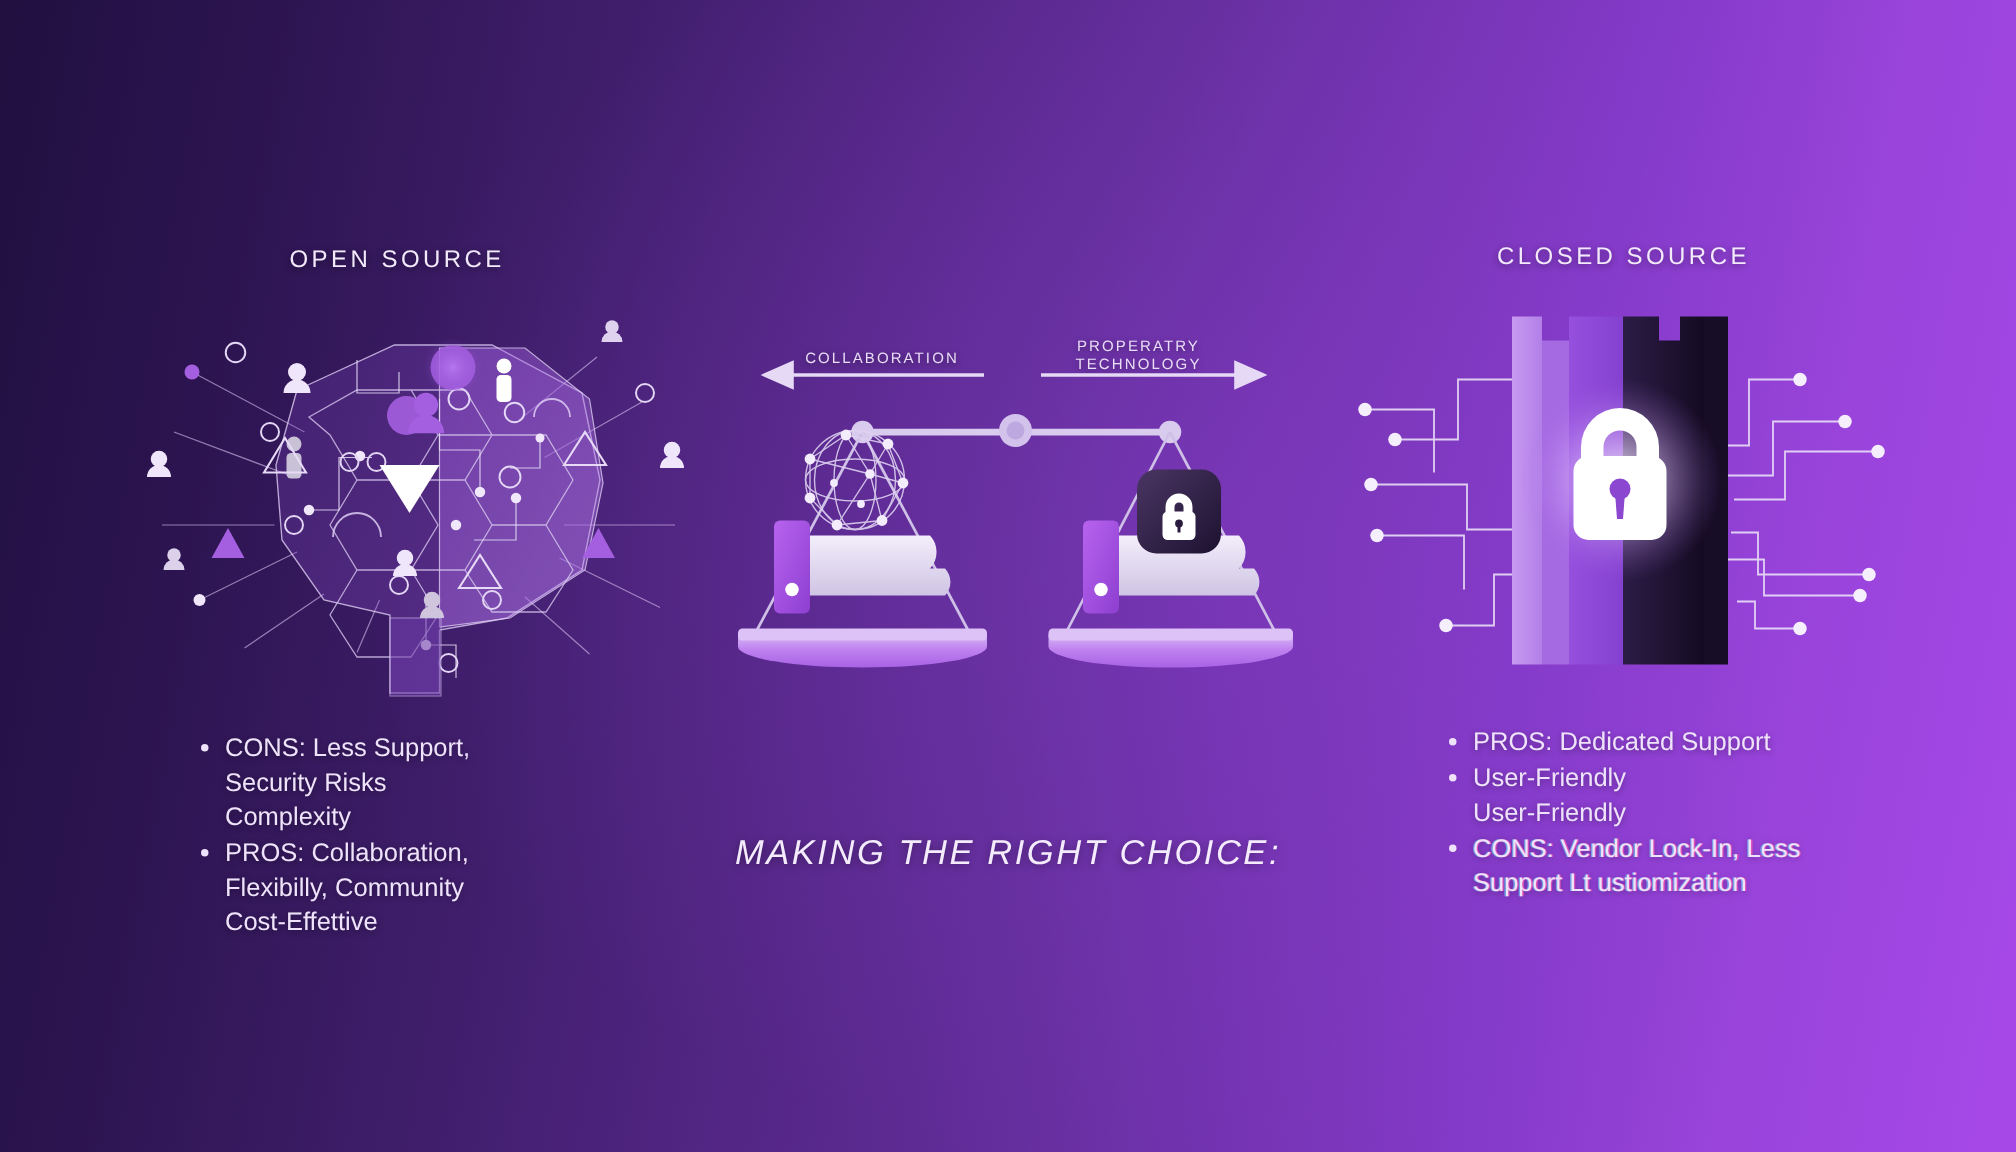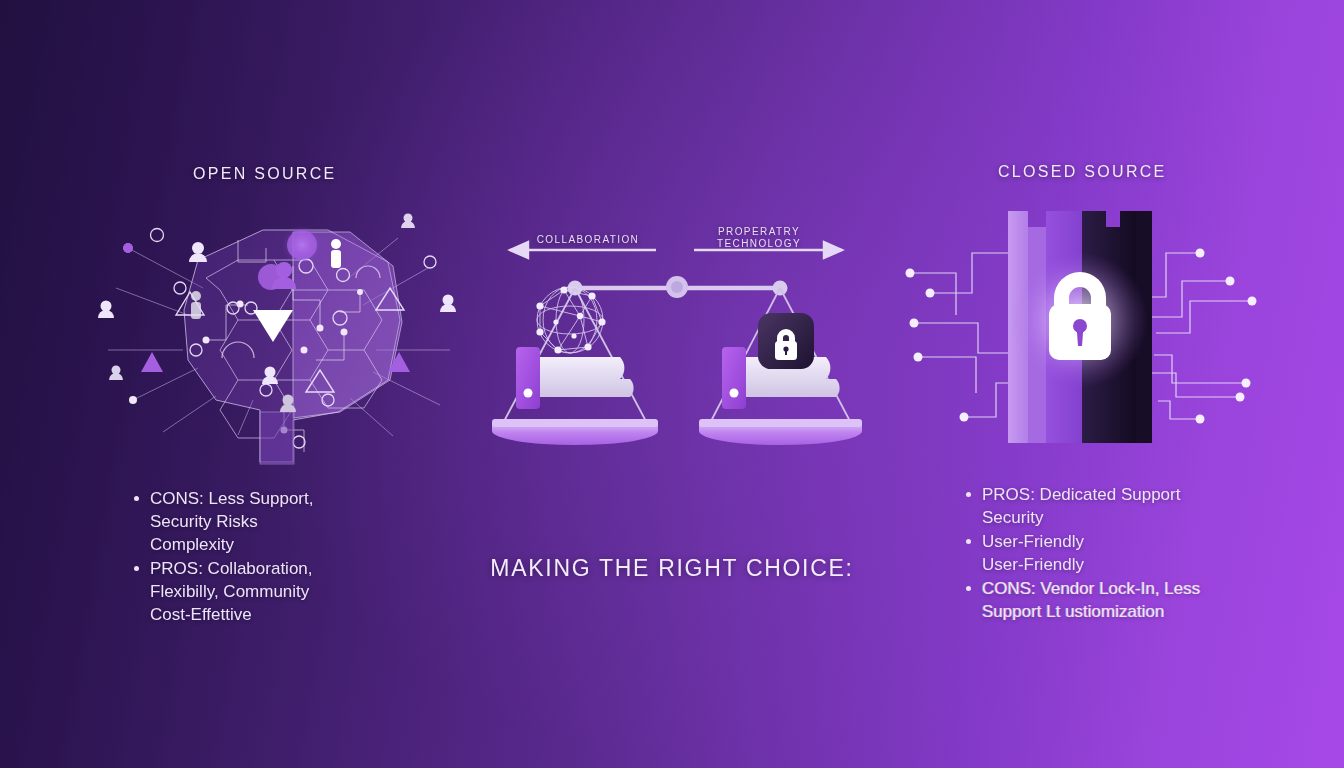--- a/index.html
+++ b/index.html
@@ -44,20 +44,21 @@
   
   #center-title {
     position:absolute;
     left:0; right:0; top:555px;
     text-align:center;
     color:#f4ecfd;
     font-size:23px;
     letter-spacing:1.7px;
     line-height:27px;
     text-shadow:0 1px 6px rgba(0,0,0,0.4);
+    font-style:italic;
   }
 
   
   .bullets { position:absolute; }
   #bullets-open   { left:128px; top:487px; width:330px; }
   #bullets-closed { left:960px; top:483px; width:300px; }
   .bullet-item {
     position:relative;
     padding-left:22px;
     margin-bottom:1px;
@@ -455,21 +456,20 @@
         <rect x="-31" y="-16" width="62" height="56" rx="10" fill="#ffffff"></rect>
         <circle cx="0" cy="6" r="7" fill="#8b47cf"></circle>
         <path d="M-3.5 6 L3.5 6 L2 26 L-2 26 Z" fill="#8b47cf"></path>
       </g>
     </svg>
   </div>
 
   <div class="bullets" id="bullets-closed">
     <div class="bullet-item">
       <span class="bullet-line">PROS: Dedicated Support</span>
-      <span class="bullet-line">Security</span>
     </div>
     <div class="bullet-item">
       <span class="bullet-line">User-Friendly</span>
       <span class="bullet-line">User-Friendly</span>
     </div>
     <div class="bullet-item">
       <span class="bullet-line glitch">CONS: Vendor Lock-In, Less</span>
       <span class="bullet-line glitch">Support Lt ustiomization</span>
     </div>
   </div>

